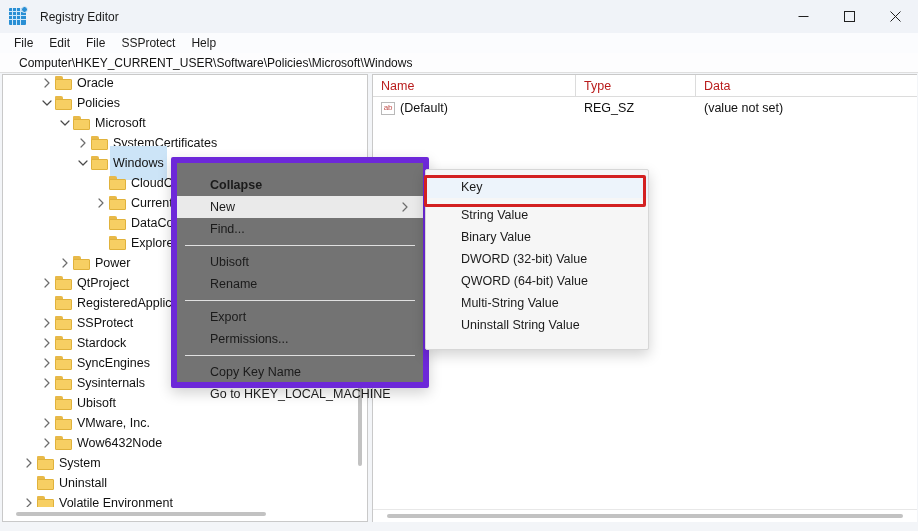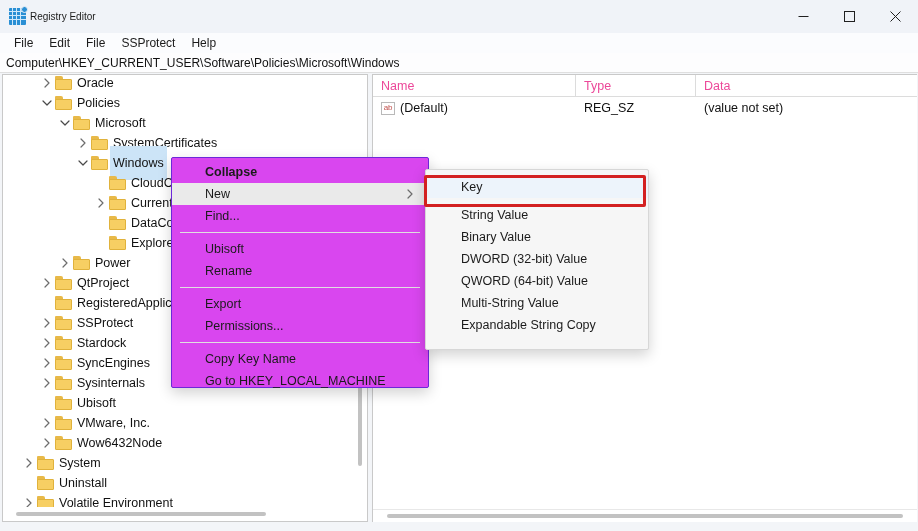--- a/index.html
+++ b/index.html
@@ -35,21 +35,21 @@
     background:
       linear-gradient(to right, transparent 0 3px, #cfe8fa 3px 4px, transparent 4px 7px, #cfe8fa 7px 8px, transparent 8px 11px, #cfe8fa 11px 12px, transparent 12px),
       linear-gradient(to bottom, transparent 0 3px, #cfe8fa 3px 4px, transparent 4px 7px, #cfe8fa 7px 8px, transparent 8px 11px, #cfe8fa 11px 12px, transparent 12px);
   }
   .app-icon .dot {
     position: absolute; right: -2px; top: -2px;
     width: 7px; height: 7px; border-radius: 50%;
     background: #2a8fd4; border: 1.5px solid #eef2f7;
   }
   .title-text {
-    font-size: 10px; color: #1b1b1b; margin-left: 4px;
+    font-size: 12px; color: #1b1b1b; margin-left: 14px;
     white-space: nowrap;
   }
   .win-controls {
     position: absolute; right: 0; top: 0; height: 33px;
     display: flex;
   }
   .win-btn {
     width: 46px; height: 33px;
     display: flex; align-items: center; justify-content: center;
     color: #202020;
@@ -68,21 +68,21 @@
     padding: 1px 8px;
     white-space: nowrap;
   }
 
   
   .addressbar {
     position: absolute; left: 0; top: 53px; width: 918px; height: 20px;
     background: #fdfdfe;
     border-bottom: 1px solid #dfdfdf;
     display: flex; align-items: center;
-    padding-left: 6px;
+    padding-left: 19px;
     font-size: 12px; color: #111;
     white-space: nowrap;
   }
 
   
   .pane-tree {
     position: absolute; left: 2px; top: 74px;
     width: 366px; height: 448px;
     background: #ffffff;
     border: 1px solid #c9c9c9;
@@ -182,21 +182,21 @@
     overflow: hidden;
   }
   .lheader {
     position: relative;
     height: 22px;
     background: #ffffff;
     border-bottom: 1px solid #dcdcdc;
     display: flex;
   }
   .lh-cell {
-    font-size: 12.5px; color: #ec4899;
+    font-size: 12.5px; color: #b91c1c;
     display: flex; align-items: center;
     padding-left: 8px;
     border-right: 1px solid #dcdcdc;
     height: 22px;
   }
   .lh-name { width: 203px; }
   .lh-type { width: 120px; }
   .lh-data { flex: 1; border-right: none; }
   .lrow {
     height: 22px; display: flex; align-items: center;
@@ -224,25 +224,25 @@
   .list-hscroll .thumb {
     position: absolute; top: 4px; height: 4px;
     background: #c2c2c2; border-radius: 2px;
     left: 14px; right: 14px;
   }
 
   
   .ctxmenu {
     position: absolute; left: 171px; top: 157px;
     width: 258px; height: 231px;
-    background: #d946ef;
-    border: 1px solid #6d28d9;
+    background: #737373;
+    border: 6px solid #6d28d9;
     border-radius: 2px;
     box-shadow: 0 5px 14px rgba(0,0,0,0.18);
-    padding: 3px 0;
+    padding: 11px 0;
     z-index: 30;
   }
   .ctxitem {
     height: 22px;
     display: flex; align-items: center;
     padding-left: 33px; padding-right: 10px;
     font-size: 12.5px; color: #1b1b1b;
     position: relative;
   }
   .ctxitem.bold { font-weight: bold; }
@@ -685,19 +685,19 @@
       <div class="subitem">
         <span>DWORD (32-bit) Value</span>
       </div>
       <div class="subitem">
         <span>QWORD (64-bit) Value</span>
       </div>
       <div class="subitem">
         <span>Multi-String Value</span>
       </div>
       <div class="subitem">
-        <span>Expandable String Copy</span>
+        <span>Uninstall String Value</span>
       </div>
     </div>
 
   <div class="redbox" style="border-color: rgb(211, 32, 32);"></div>
 
 </div>
 
 </body></html>

